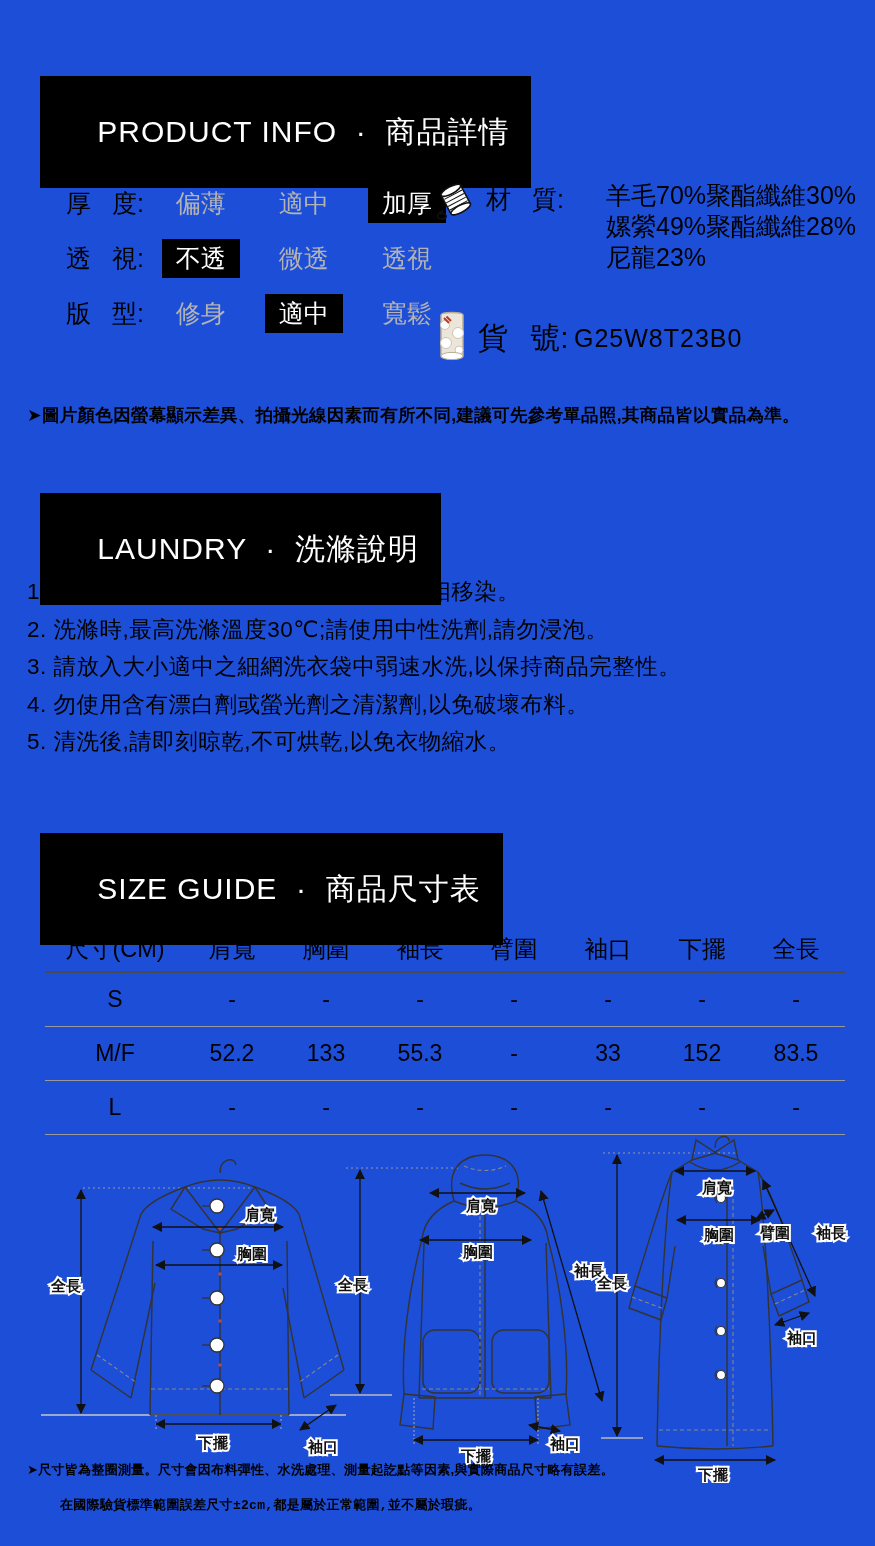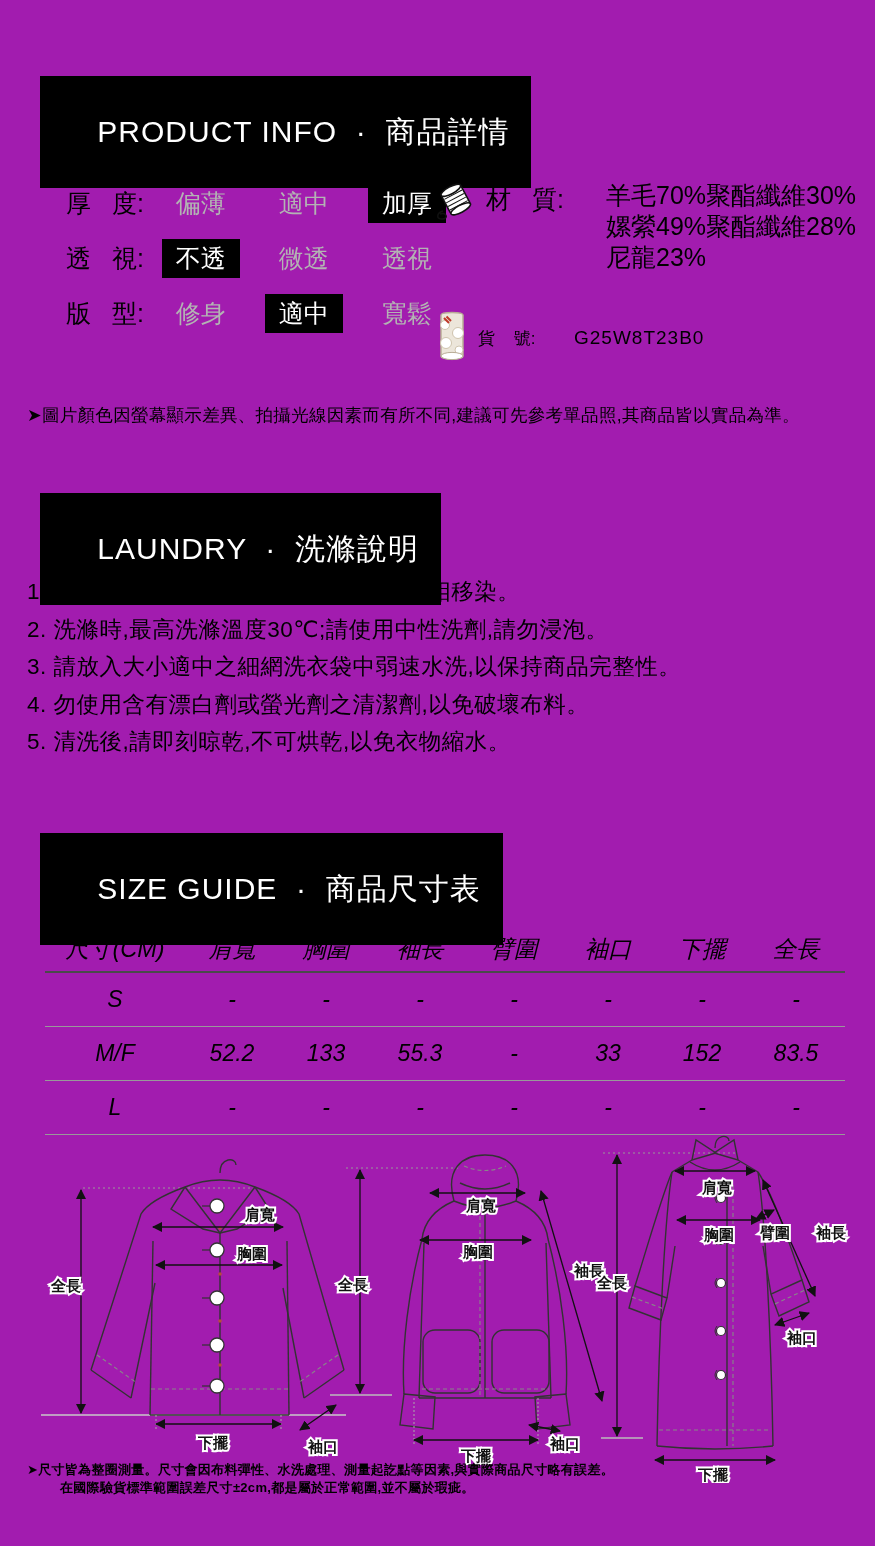--- a/index.html
+++ b/index.html
@@ -1,57 +1,57 @@
 <!DOCTYPE html>
 <html><head>
 <meta charset="utf-8">
 <style>
   * { margin:0; padding:0; box-sizing:border-box; }
   html,body { background:#fff; }
   body { width:875px; font-family:"Liberation Sans","DejaVu Sans",sans-serif; color:#000; }
-  .page { position:relative; width:875px; height:1546px; background:#a21caf; overflow:hidden; }
+  .page { position:relative; width:875px; height:1546px; background:#1d4ed8; overflow:hidden; }
 
   .black-hdr { position:absolute; background:#000; color:#fff; font-size:30px; line-height:1;
                padding:11px 22px 11px 20px; letter-spacing:1px; white-space:pre; font-weight:500; }
 
   
   .attrs { position:absolute; left:26px; top:176px; width:405px;margin-left:40px; }
   .attr-row { display:flex; align-items:center; height:55px; font-size:25px; }
   .attr-label { width:98px; color:#000; word-spacing:14px; white-space:pre; }
   .opt { width:80px; text-align:center; color:#b3b3b3; margin-right:25px; padding:3px 0; }
   .opt.sel { background:#000; color:#fff; }
 
   
   .mat-row { position:absolute; left:434px; top:180px; display:flex; align-items:flex-start; }
   .itemno-row { position:absolute; left:434px; top:310px; display:flex; align-items:center; }
   .mini-icon { flex:0 0 auto; margin-right:8px; }
   .mat-label { width:96px; font-size:25px; word-spacing:14px; white-space:pre; padding-top:3px; }
   .mat-lines { font-size:25px; line-height:31px;margin-left:24px; }
-  .itemno-label { width:96px; font-size:17px; word-spacing:14px; white-space:pre; }
-  .itemno-value { font-size:19px; letter-spacing:1px; }
-
-  .note-line { position:absolute; left:27px; top:403px; width:832px; font-size:17.5px; font-weight:400; letter-spacing:0.3px; }
+  .itemno-label { width:96px; font-size:30px; word-spacing:14px; white-space:pre; }
+  .itemno-value { font-size:25px; letter-spacing:1px; }
+
+  .note-line { position:absolute; left:27px; top:403px; width:832px; font-size:17.5px; font-weight:700; letter-spacing:0.3px; }
 
   
   .laundry-list { position:absolute; left:27px; top:573px; width:840px; font-size:22.5px; line-height:37.5px; letter-spacing:0.5px; }
 
   
   .size-table { position:absolute; left:45px; top:926px; width:800px; }
   .trow { display:grid; grid-template-columns:140px repeat(7,94px); align-items:center; height:54px; }
   .trow.thead { height:47px; border-bottom:2.5px solid #4a4a4a; }
   .tbody .trow { border-bottom:1.2px solid #999; }
-  .tcell { text-align:center; font-size:23px;font-style:italic; }
+  .tcell { text-align:center; font-size:23px; }
   .thead .tcell { font-size:23.5px; }
 
   
   svg.diag { position:absolute; }
   .dlabel text { font-size:15px; font-weight:700; fill:#111; stroke:#fff; stroke-width:4px; paint-order:stroke; }
 
   .size-notes { position:absolute; left:27px; top:1461px; width:840px; font-size:13px; font-weight:700; letter-spacing:0.3px; }
-  .size-notes .n2 { margin-left:33px; margin-top:0; }
+  .size-notes .n2 { margin-left:33px; margin-top:17px;font-family:Liberation Mono, monospace; }
 </style>
 </head>
 <body>
 
 <div class="page">
 
   <div class="black-hdr" style="left:40px; top:76px;">
     <span>PRODUCT INFO  ·  商品詳情</span>
   </div>
 

